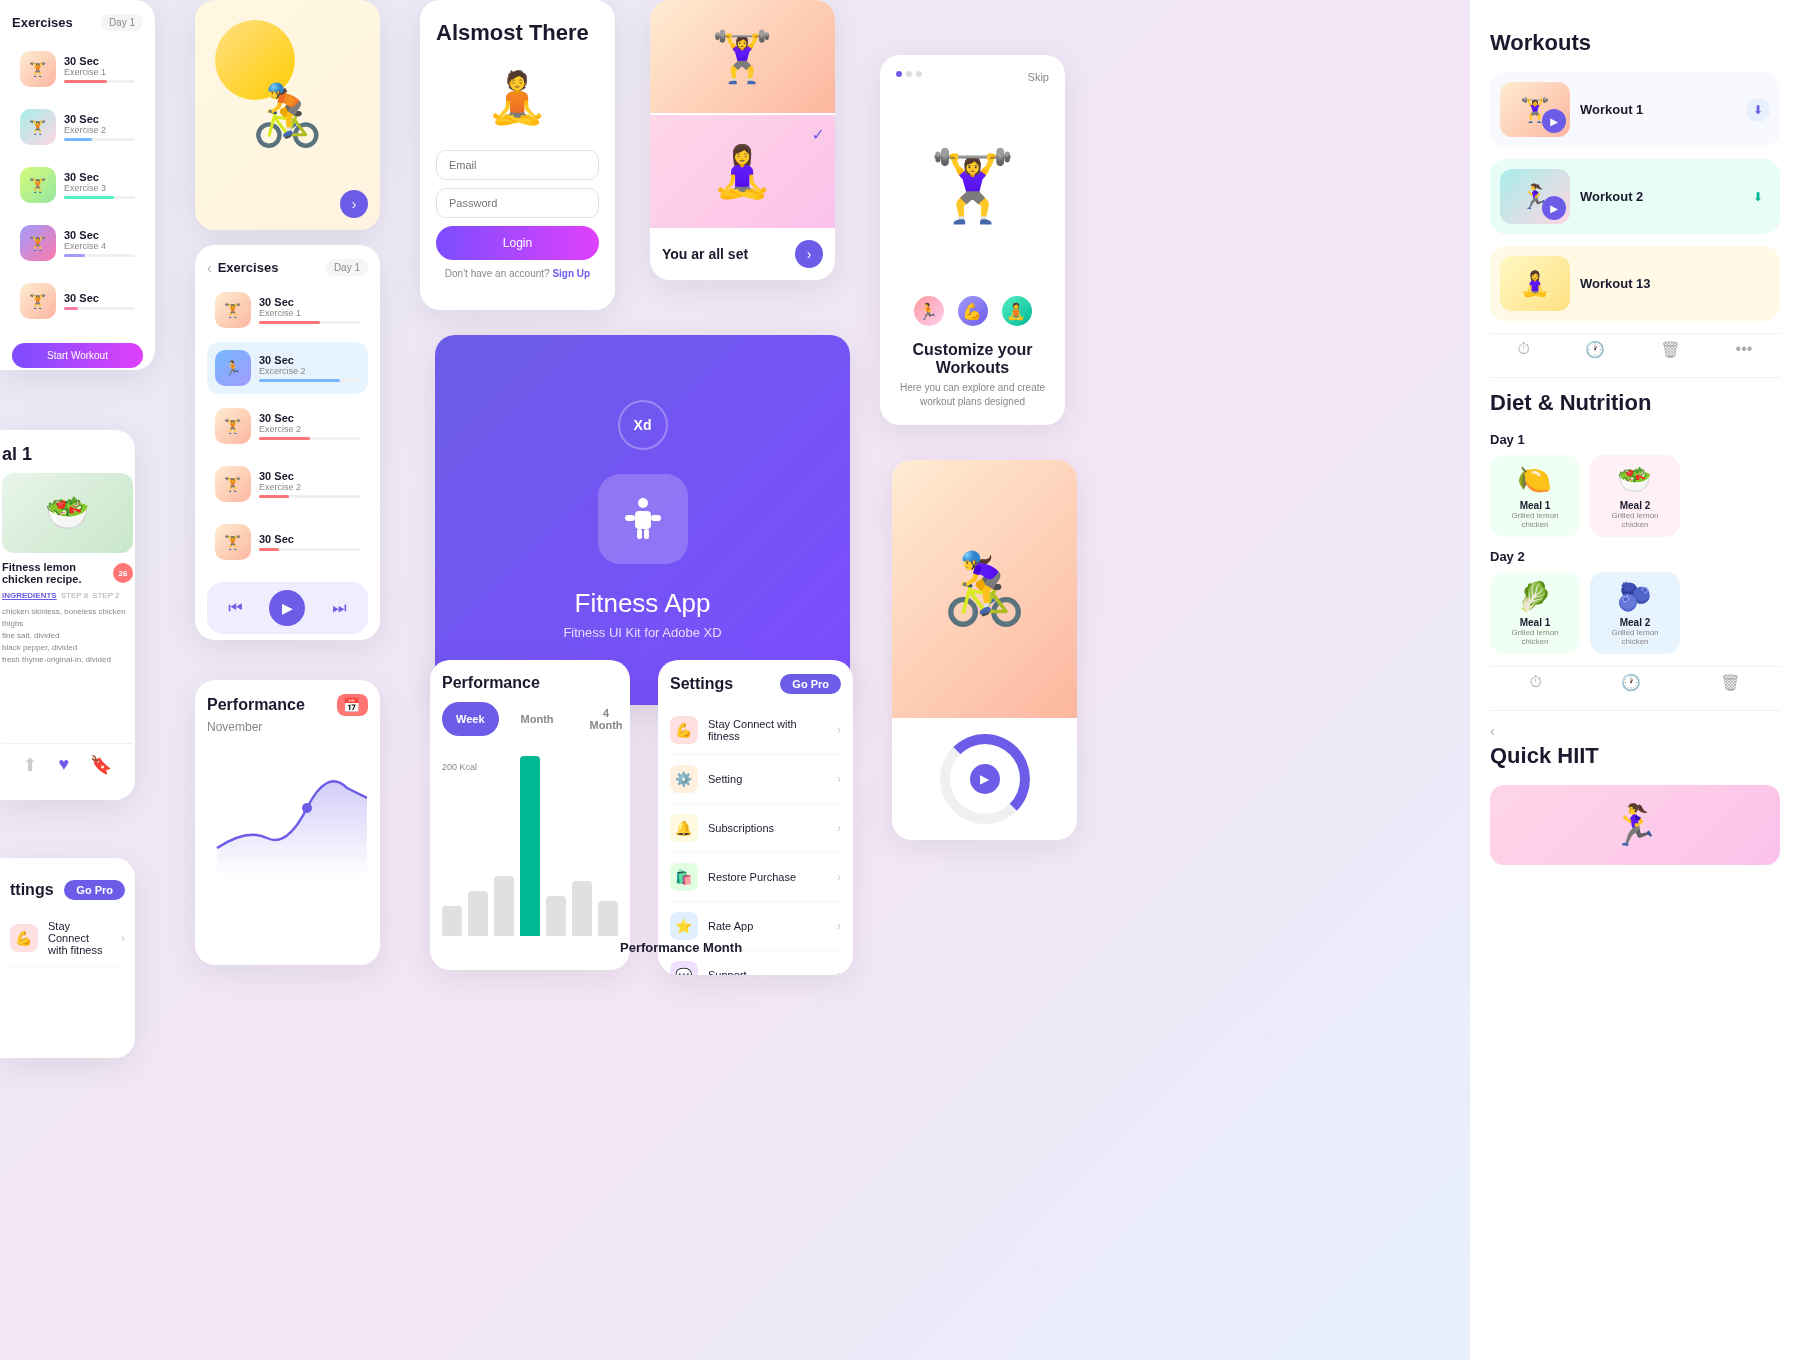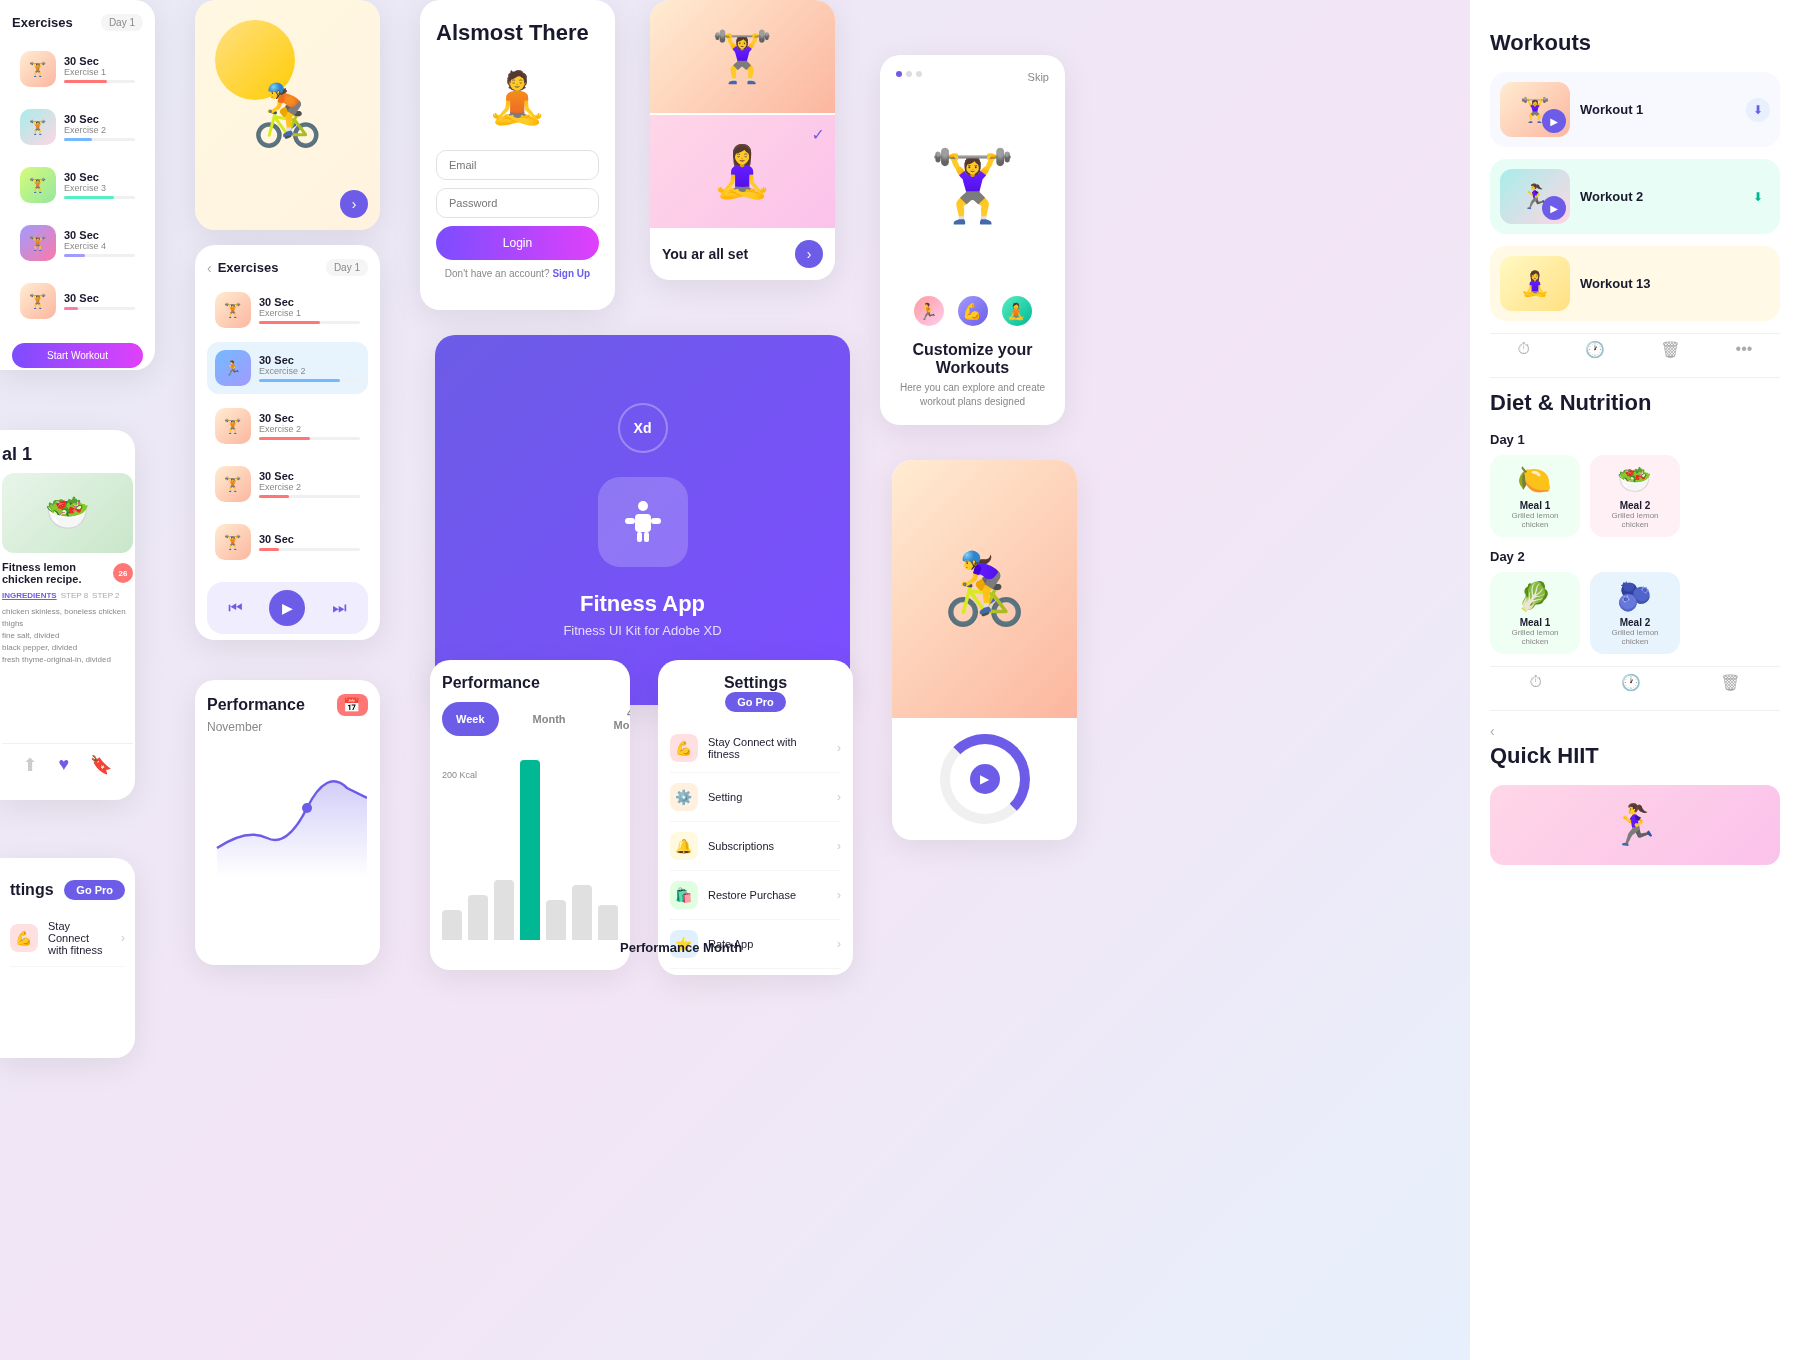--- a/index.html
+++ b/index.html
@@ -591,21 +591,21 @@
   <div style="width:90px;height:90px;background:rgba(255,255,255,0.2);border-radius:22px;display:flex;align-items:center;justify-content:center;margin-bottom:24px;">
     <svg width="52" height="52" viewBox="0 0 52 52" fill="white">
       <circle cx="26" cy="10" r="5"></circle>
       <rect x="18" y="18" width="16" height="18" rx="4"></rect>
       <rect x="8" y="22" width="10" height="6" rx="3"></rect>
       <rect x="34" y="22" width="10" height="6" rx="3"></rect>
       <rect x="20" y="36" width="5" height="10" rx="2"></rect>
       <rect x="27" y="36" width="5" height="10" rx="2"></rect>
     </svg>
   </div>
-  <div style="font-size:22px;font-weight:700;color:white;margin-bottom:6px;">Fitness App</div>
+  <div style="font-size:26px;font-weight:400;color:white;margin-bottom:6px;">Fitness App</div>
   <div style="font-size:13px;color:rgba(255,255,255,0.8);">Fitness UI Kit for Adobe XD</div>
 </div>
 
 <div class="card card-meal-partial">
   <div style="padding:14px 2px;height:100%;display:flex;flex-direction:column;">
     <div style="font-size:18px;font-weight:800;color:#1a1a2e;margin-bottom:8px;">al 1</div>
     <div style="width:100%;height:80px;background:linear-gradient(135deg,#e8f5e9,#c8e6c9);border-radius:12px;display:flex;align-items:center;justify-content:center;font-size:36px;margin-bottom:8px;">🥗</div>
     <div style="display:flex;align-items:center;justify-content:space-between;margin-bottom:6px;">
       <span style="font-size:11px;font-weight:700;color:#1a1a2e;">Fitness lemon chicken recipe.</span>
       <span style="background:#ff7675;color:white;border-radius:50%;width:20px;height:20px;font-size:8px;display:flex;align-items:center;justify-content:center;font-weight:700;flex-shrink:0;margin-left:4px;">26</span>
@@ -663,41 +663,41 @@
         <path d="M10,100 Q40,80 60,90 Q80,100 100,60 Q120,20 140,40 L160,50 L160,130 L10,130 Z" fill="url(#lineGrad)"></path>
         <circle cx="100" cy="60" r="5" fill="#6c5ce7"></circle>
       </svg>
     </div>
   </div>
 </div>
 
 <div class="card card-perf-chart">
   <div style="padding:14px 12px;height:100%;display:flex;flex-direction:column;">
     <div style="font-size:16px;font-weight:700;color:#1a1a2e;margin-bottom:10px;">Performance</div>
-    <div style="display:flex;gap:20px;margin-bottom:24px;">
+    <div style="display:flex;gap:8px;margin-bottom:16px;">
       <button class="tab-btn active">Week</button>
       <button class="tab-btn inactive">Month</button>
       <button class="tab-btn inactive">4 Month</button>
     </div>
     <div style="flex:1;display:flex;align-items:flex-end;gap:6px;padding-bottom:20px;position:relative;">
       <div style="position:absolute;top:10px;left:0;font-size:9px;color:#888;">200 Kcal</div>
       <div style="height:30px;width:22px;background:#e0e0e0;border-radius:4px 4px 0 0;"></div>
       <div style="height:45px;width:22px;background:#e0e0e0;border-radius:4px 4px 0 0;"></div>
       <div style="height:60px;width:22px;background:#e0e0e0;border-radius:4px 4px 0 0;"></div>
       <div style="height:180px;width:22px;background:#00b894;border-radius:4px 4px 0 0;"></div>
       <div style="height:40px;width:22px;background:#e0e0e0;border-radius:4px 4px 0 0;"></div>
       <div style="height:55px;width:22px;background:#e0e0e0;border-radius:4px 4px 0 0;"></div>
       <div style="height:35px;width:22px;background:#e0e0e0;border-radius:4px 4px 0 0;"></div>
     </div>
   </div>
 </div>
 
 <div class="card card-settings">
   <div style="padding:14px 12px;">
-    <div style="display:flex;justify-content:space-between;align-items:center;margin-bottom:12px;flex-direction:column;">
+    <div style="display:flex;justify-content:space-between;align-items:center;margin-bottom:12px;">
       <span style="font-size:16px;font-weight:700;color:#1a1a2e;">Settings</span>
       <button class="go-pro-btn">Go Pro</button>
     </div>
     <div>
       <div class="setting-row">
         <div class="setting-icon" style="background:#ffe0e0;">💪</div>
         <span class="setting-text">Stay Connect with fitness</span>
         <span class="chevron-right">›</span>
       </div>
       <div class="setting-row">

